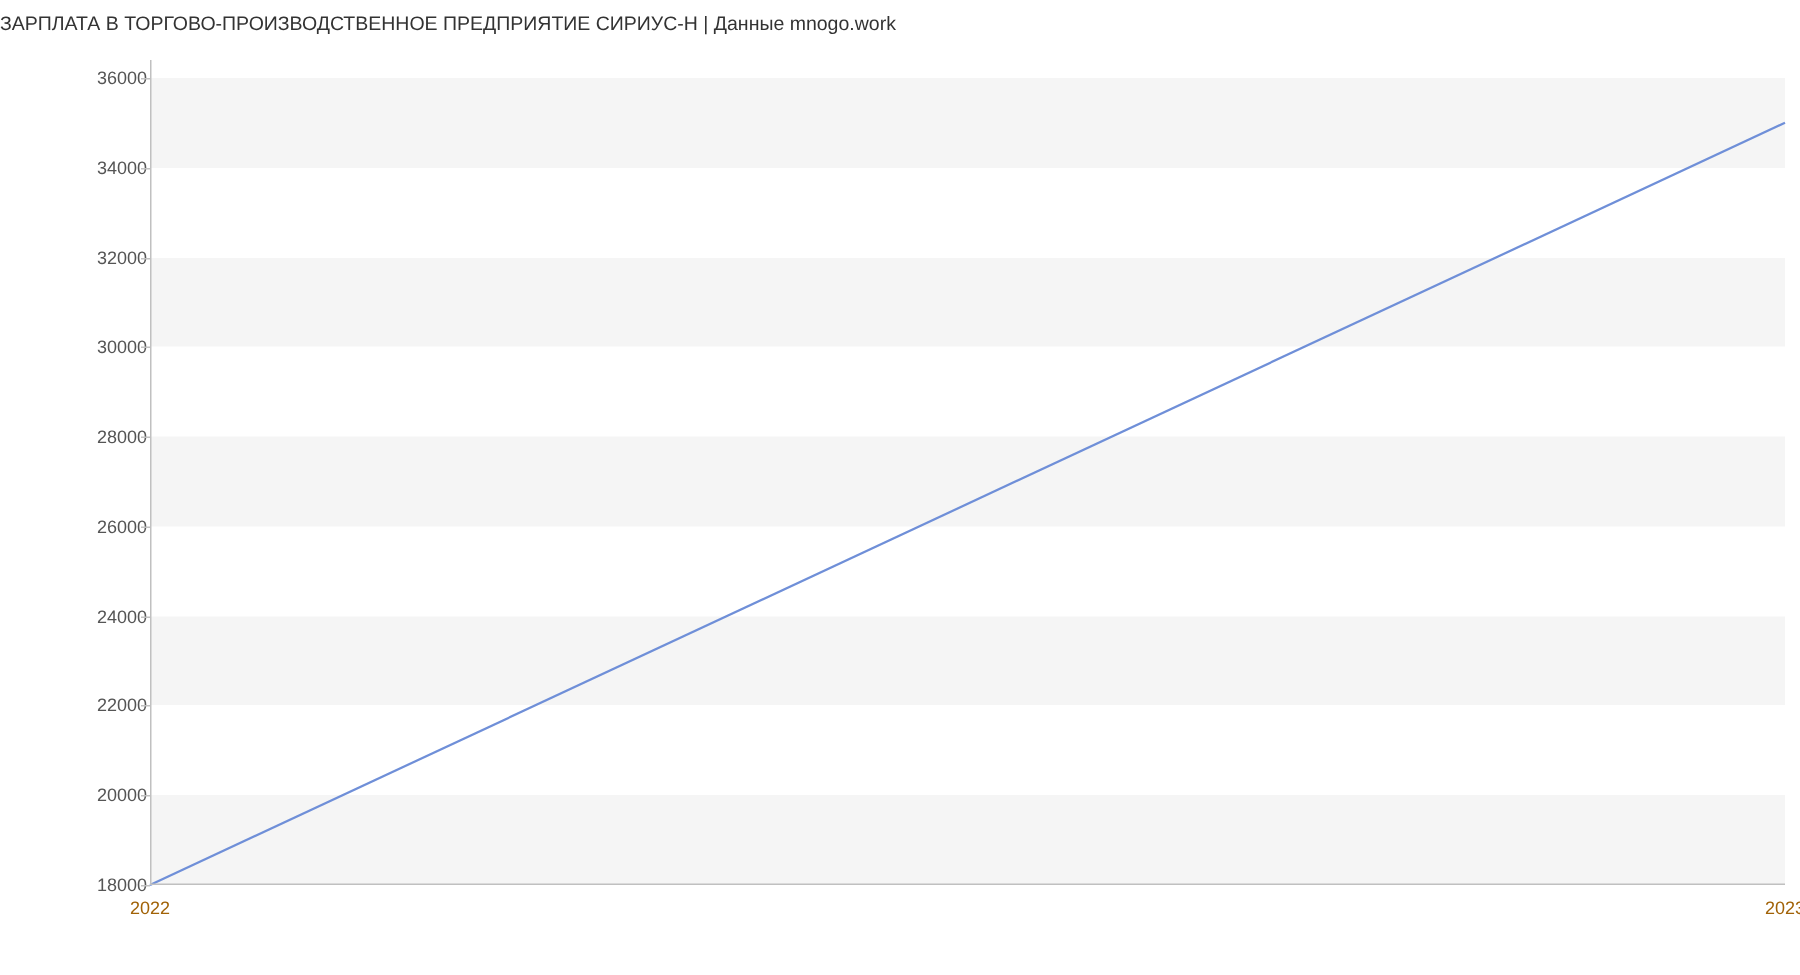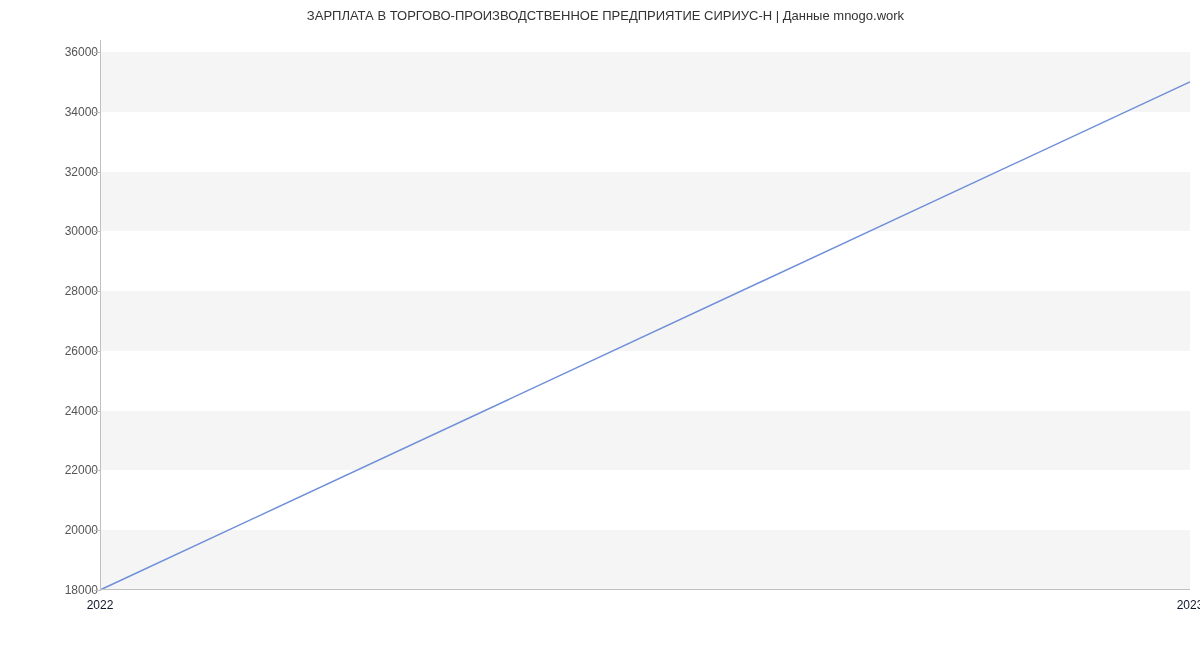--- a/index.html
+++ b/index.html
@@ -1,23 +1,23 @@
 <!DOCTYPE html>
 <html><head>
 <meta charset="utf-8">
 <style>
   html,body{margin:0;padding:0;background:#fff;font-family:Verdana,Geneva,sans-serif;color:#333;}
   .chart-wrap{position:relative;width:1200px;height:650px;}
-  .title{position:absolute;top:8px;left:0;right:0;text-align:center;font-size:13px;color:#333;padding-left:11px;}
+  .title{position:absolute;top:8px;left:0;right:0;text-align:left;font-size:13px;color:#333;}
   .plot{position:absolute;left:100px;top:40px;width:1090px;height:550px;}
   .band{position:absolute;left:0;width:100%;background:#f5f5f5;}
   .axis-line{position:absolute;background:#c0c0c0;}
   .ytick{position:absolute;right:1102px;text-align:right;font-size:12px;color:#555;transform:translateY(-50%);}
   .ytick-mark{position:absolute;background:#c0c0c0;height:1px;}
-  .xtick{position:absolute;top:598px;font-size:12px;color:#0f172a;transform:translateX(-50%);}
+  .xtick{position:absolute;top:598px;font-size:12px;color:#a16207;transform:translateX(-50%);}
   svg.line{position:absolute;left:0;top:0;width:100%;height:100%;overflow:visible;}
   .series{fill:none;stroke:#6f8fd8;stroke-width:1.5px;}
 </style>
 </head>
 <body>
 
 <div class="chart-wrap">
   <div class="title">ЗАРПЛАТА В  ТОРГОВО-ПРОИЗВОДСТВЕННОЕ ПРЕДПРИЯТИЕ СИРИУС-Н | Данные mnogo.work</div>
   <div class="plot" id="plot">
     <div class="band" style="top: 490.217px; height: 59.7826px;"></div>

